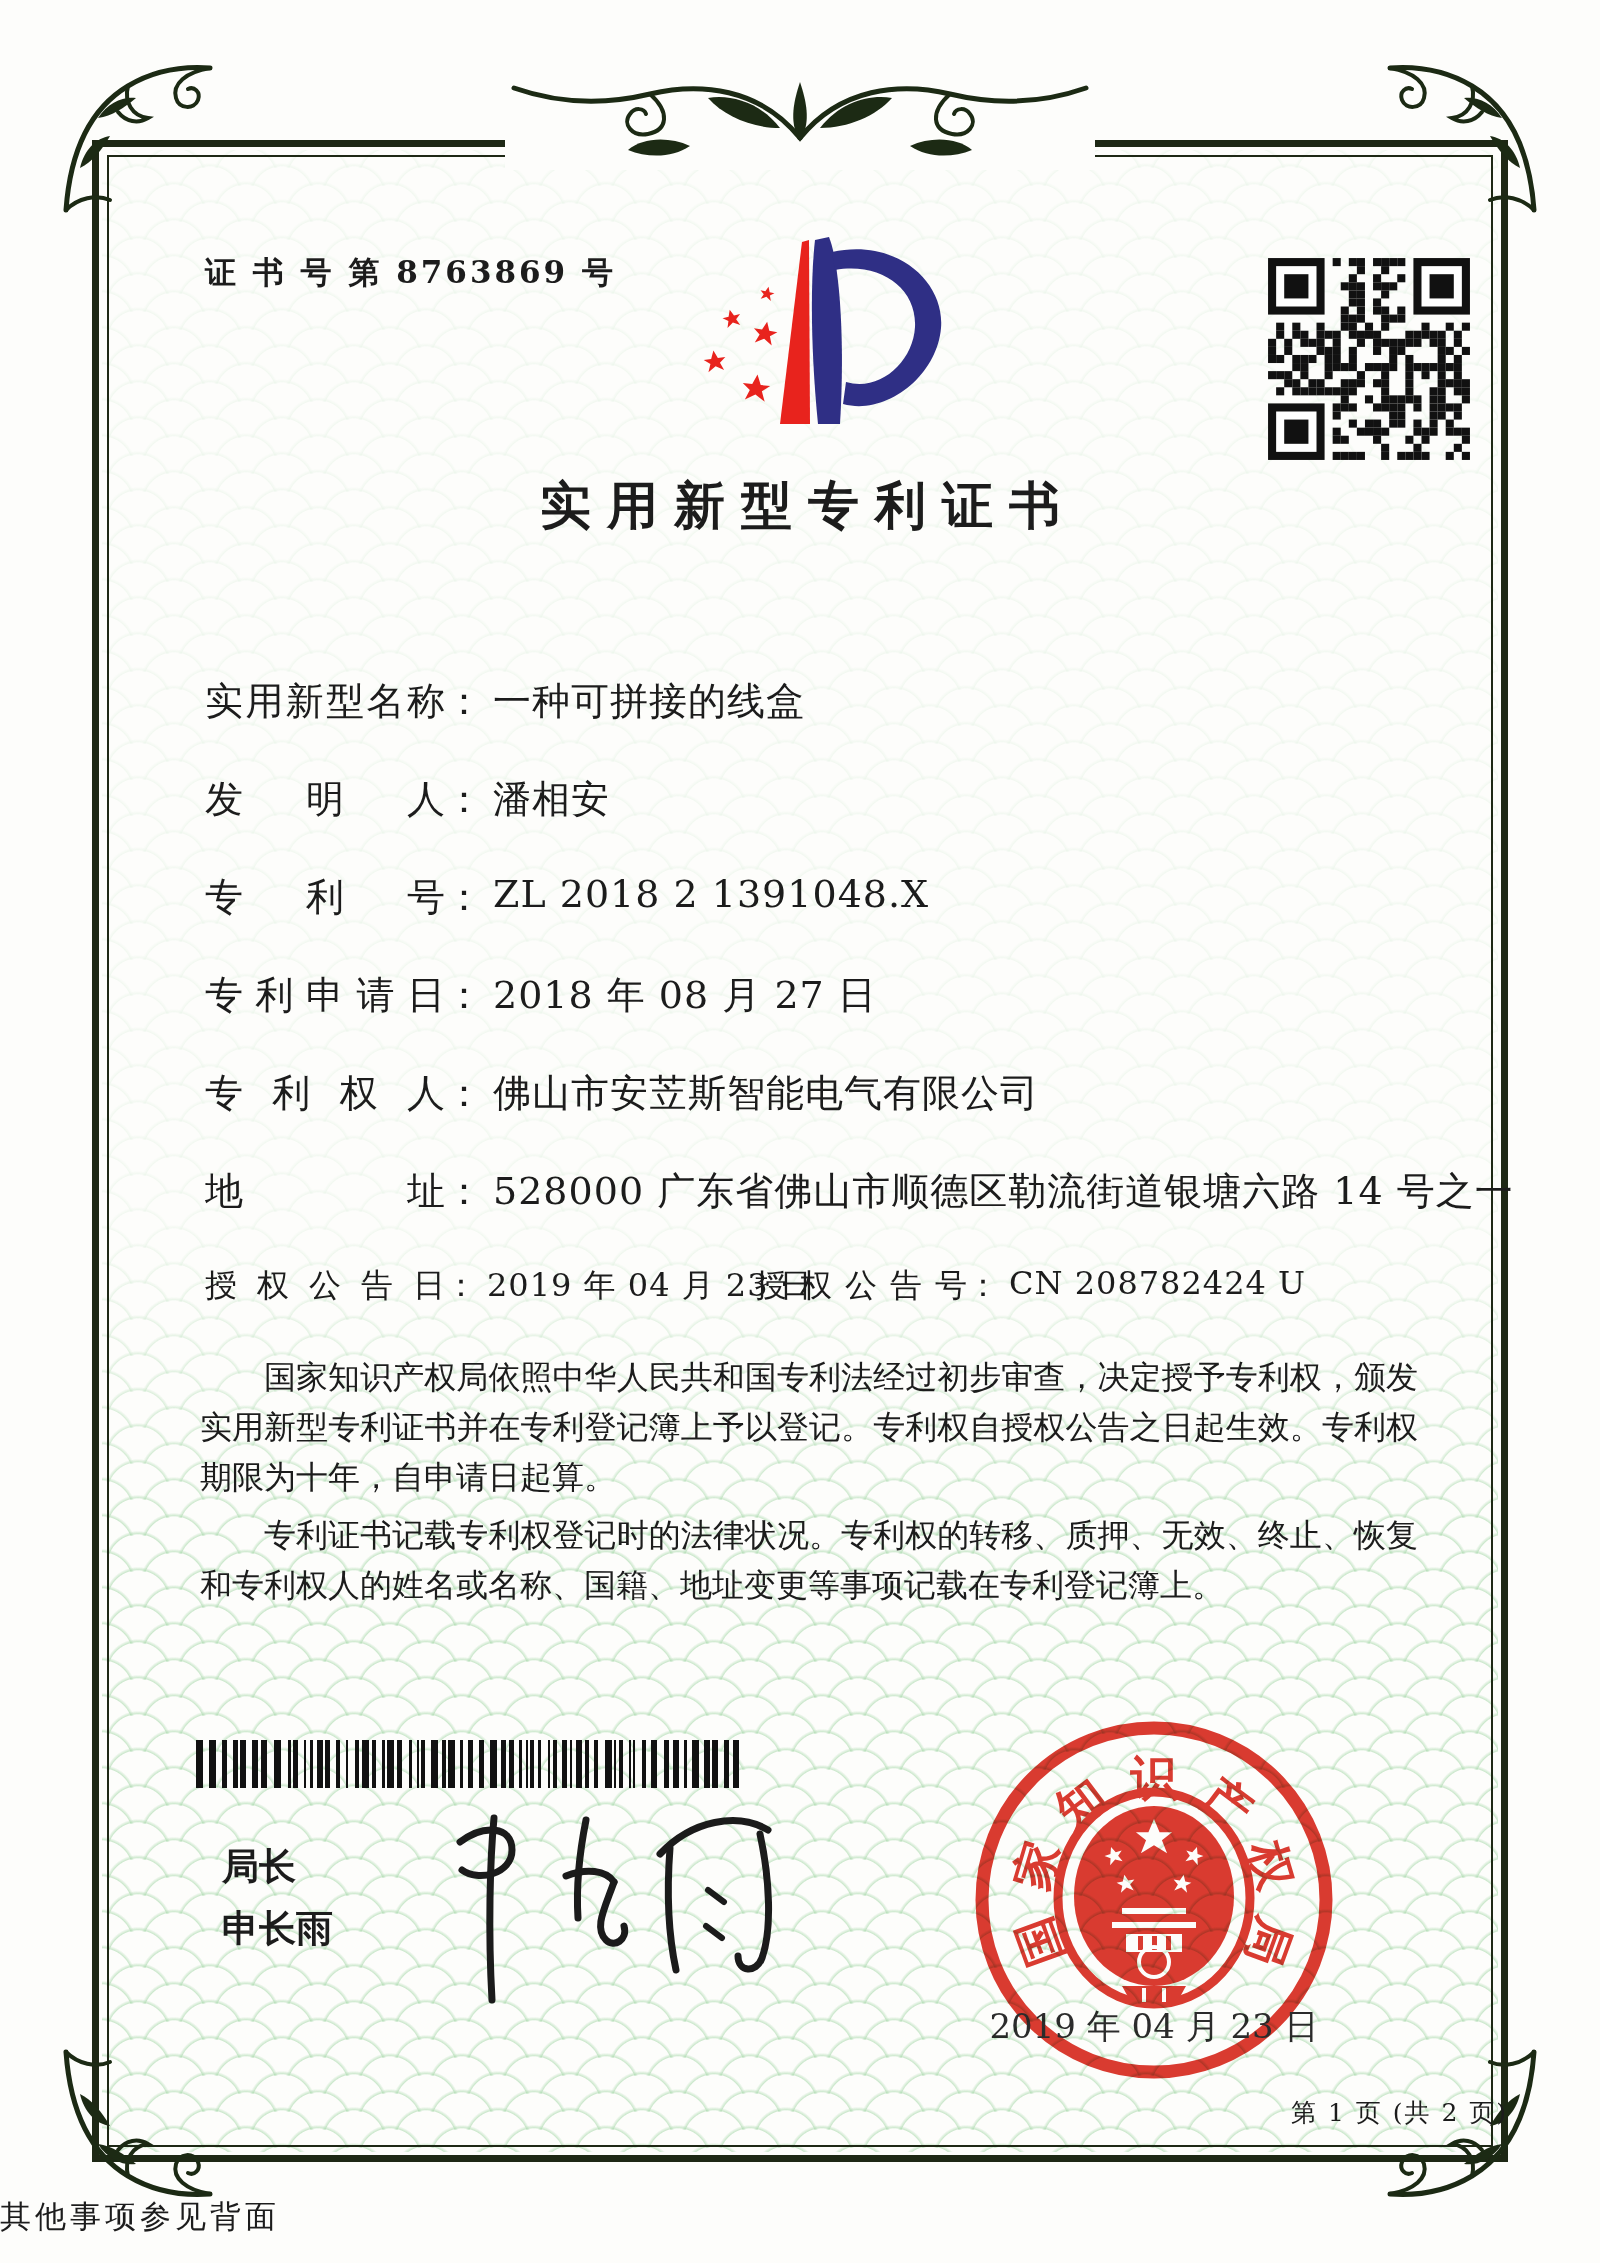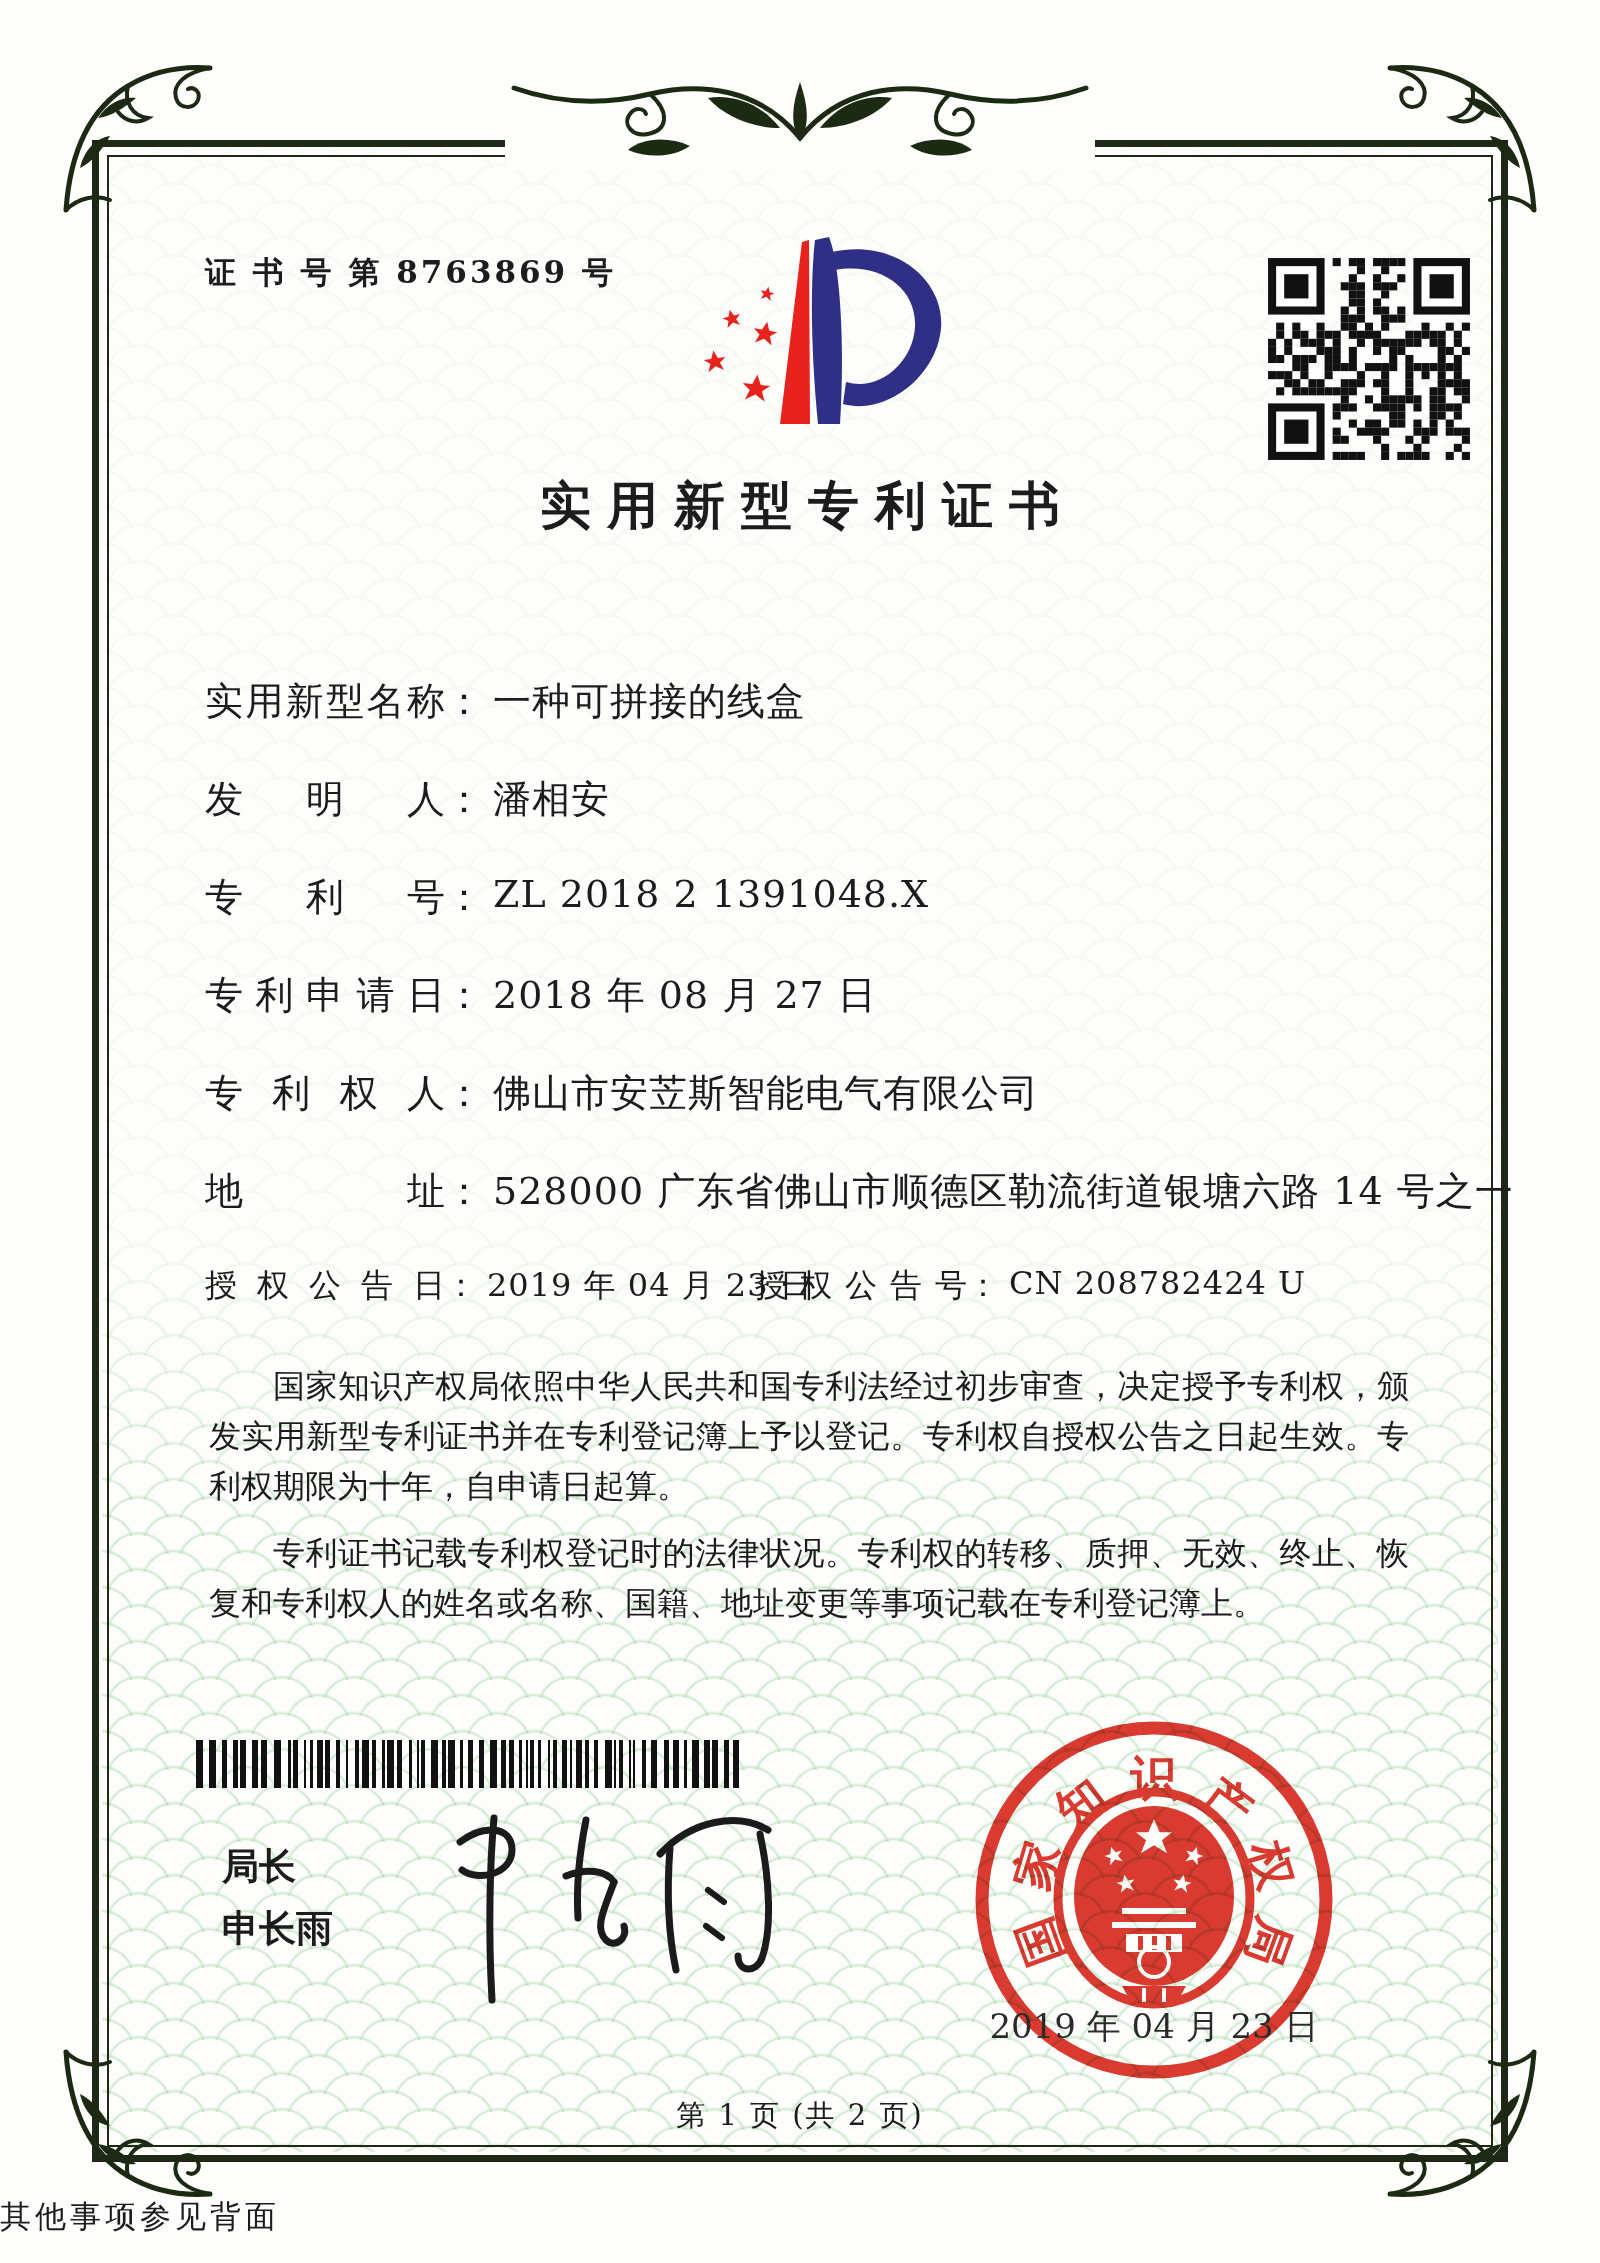--- a/index.html
+++ b/index.html
@@ -33,28 +33,28 @@
   .fields{position:absolute;left:205px;top:676px;width:1240px;font-size:38px;}
   .frow{height:98px;white-space:nowrap;}
   .flabel{display:inline-block;width:240px;text-align:justify;text-align-last:justify;vertical-align:top;}
   .fcolon{display:inline-block;vertical-align:top;}
   .fvalue{display:inline-block;margin-left:10px;vertical-align:top;letter-spacing:1px;}
   .grant-row{position:absolute;left:205px;top:1264px;width:1240px;font-size:32px;white-space:nowrap;}
   .grant-right{position:absolute;left:550px;top:0;}
   .grant-right .flabel{width:212px;}
   .paras{position:absolute;left:192px;top:1344px;width:1234px;font-size:32px;line-height:50px;
          text-align:justify;}
-  .paras p{margin:17px;text-indent:2em;}
+  .paras p{margin:8px;text-indent:2em;}
 
   .barcode-wrap{position:absolute;left:196px;top:1740px;width:548px;height:48px;}
   .officer-title{position:absolute;left:222px;top:1842px;font-size:37px;font-weight:600;}
   .officer-name{position:absolute;left:222px;top:1904px;font-size:37px;font-weight:600;}
   .signature{position:absolute;left:408px;top:1790px;width:400px;height:240px;}
   .seal{position:absolute;left:936px;top:1686px;width:436px;height:436px;mix-blend-mode:multiply;opacity:.95;}
-  .page-footer{position:absolute;left:92px;top:2096px;width:1416px;text-align:center;font-size:29px;letter-spacing:2px;}
+  .page-footer{position:absolute;left:92px;top:2096px;width:1416px;text-align:right;font-size:25px;letter-spacing:2px;}
   .back-note{position:absolute;left:0;top:2196px;width:1600px;font-size:31px;letter-spacing:4px;}
 
   .logo{position:absolute;left:652px;top:224px;width:302px;height:226px;}
   .qr{position:absolute;left:1262px;top:252px;width:214px;height:214px;}
 </style>
 </head>
 <body>
 
 <div class="page">
 

